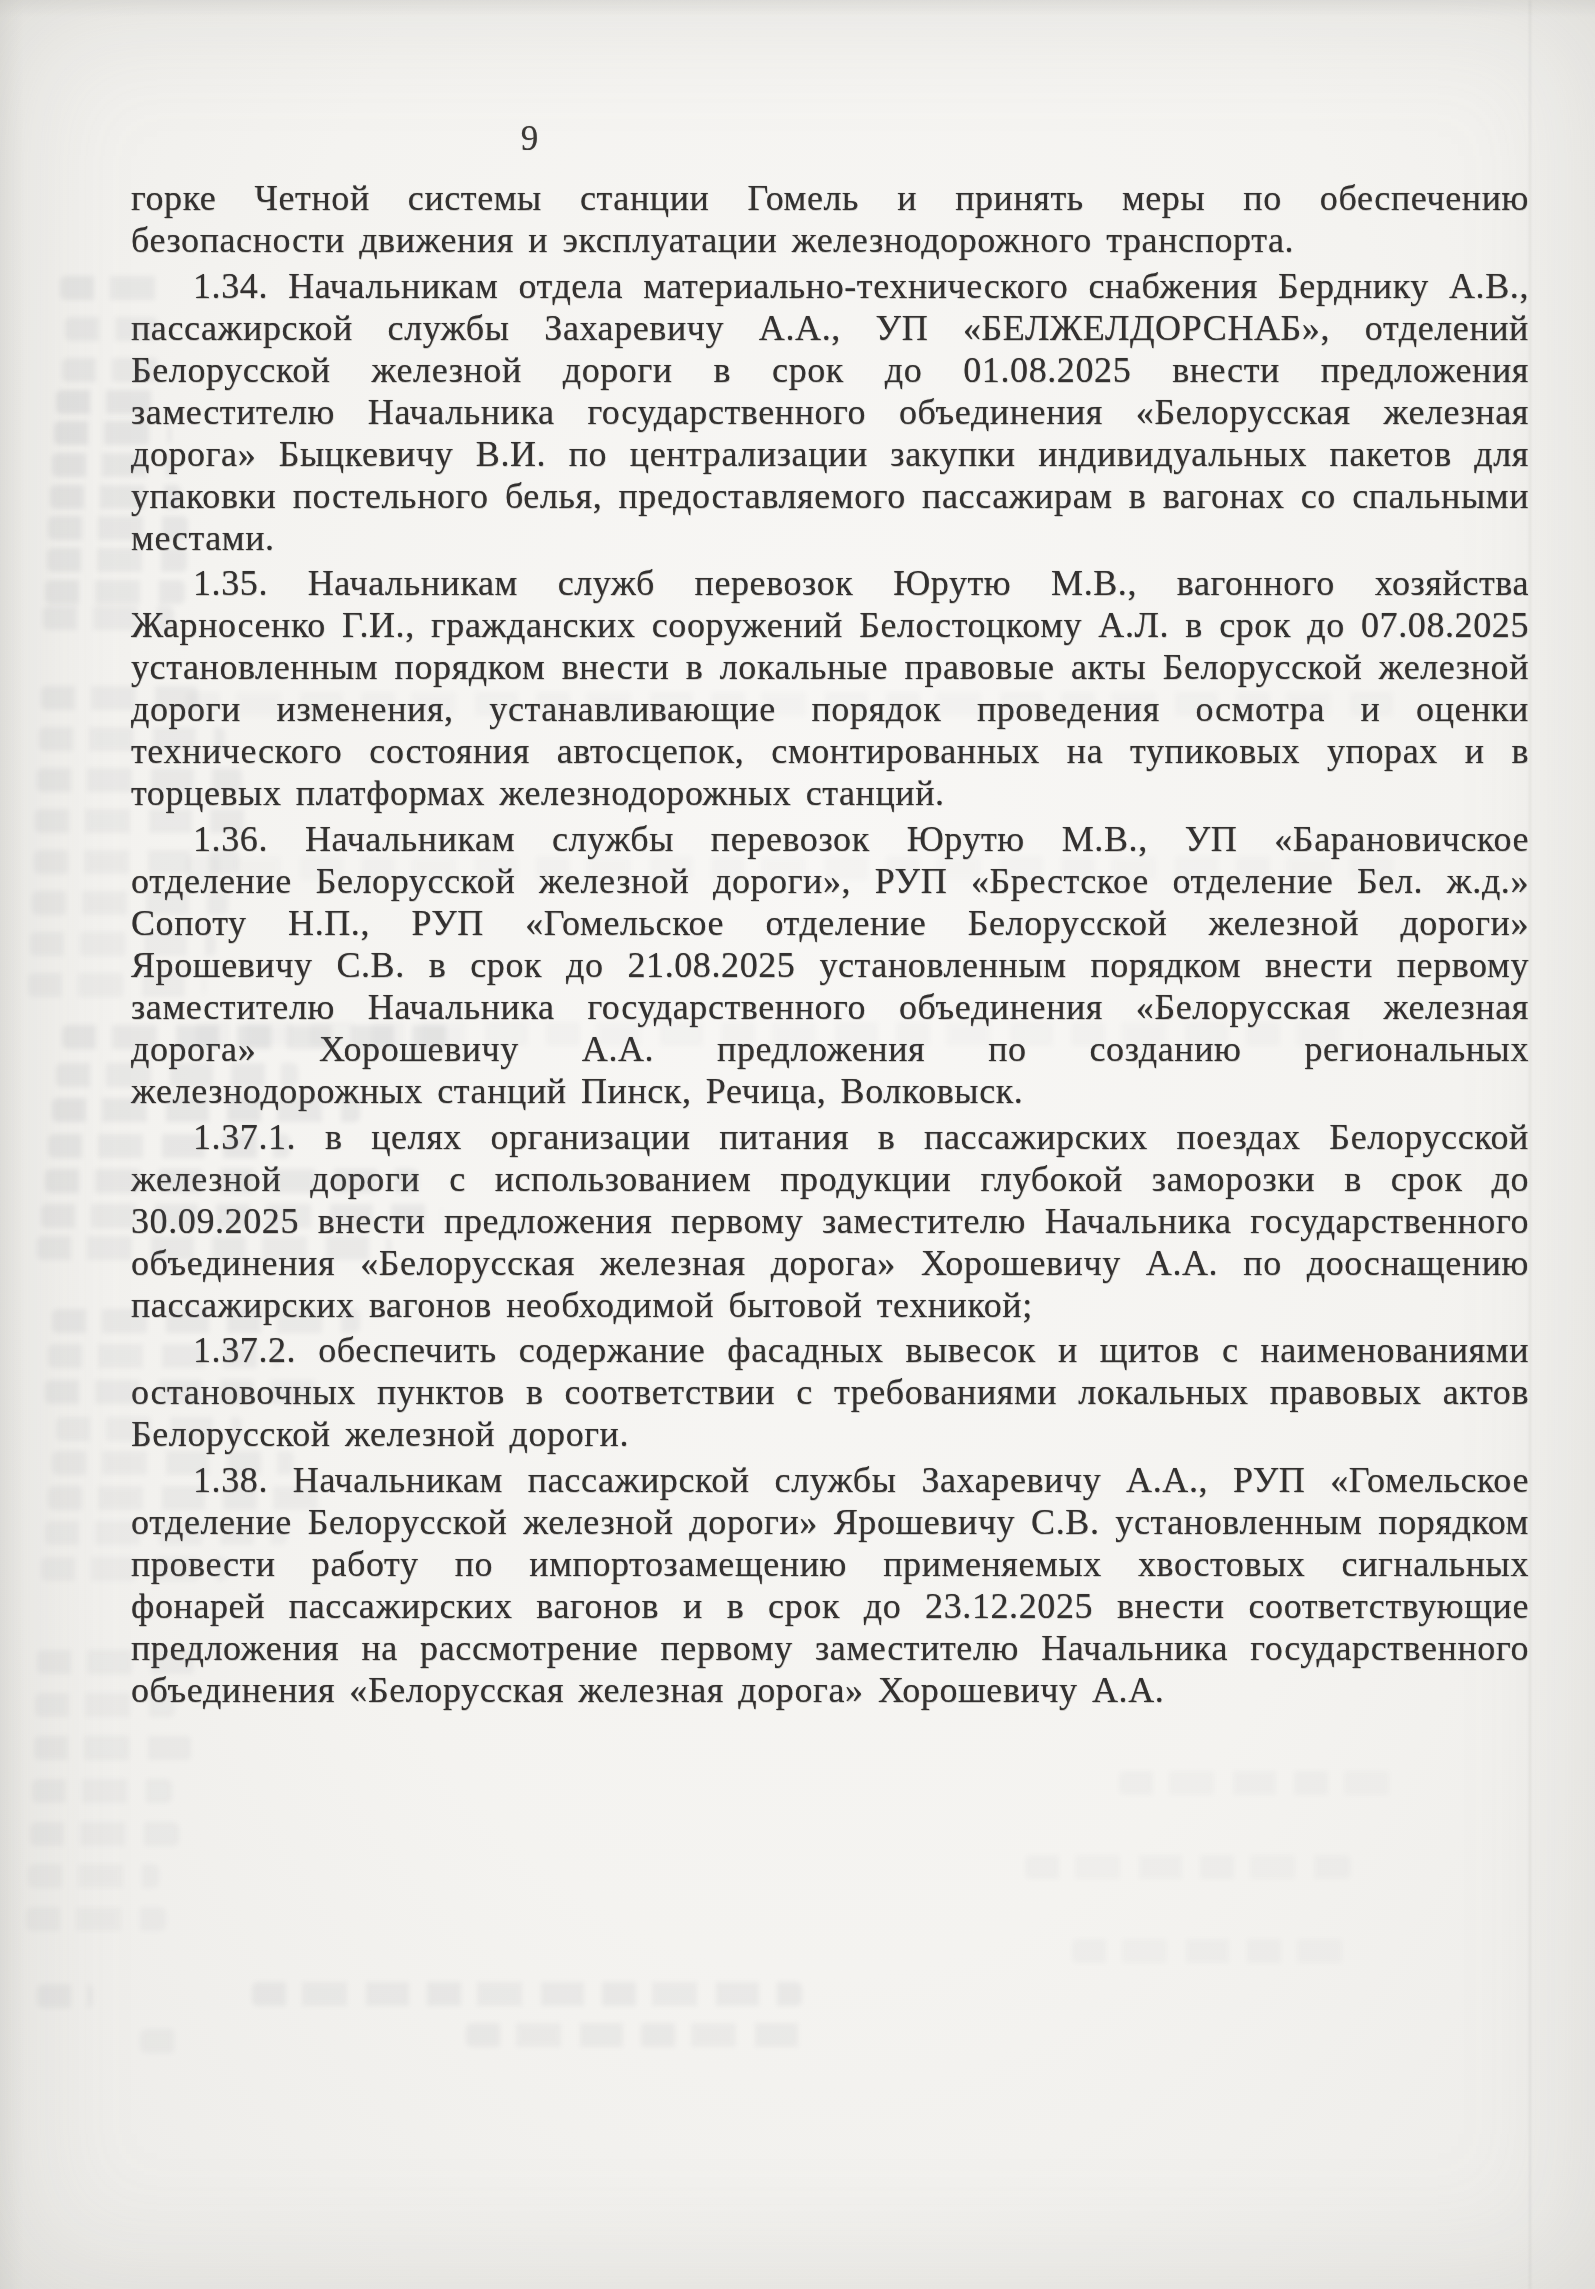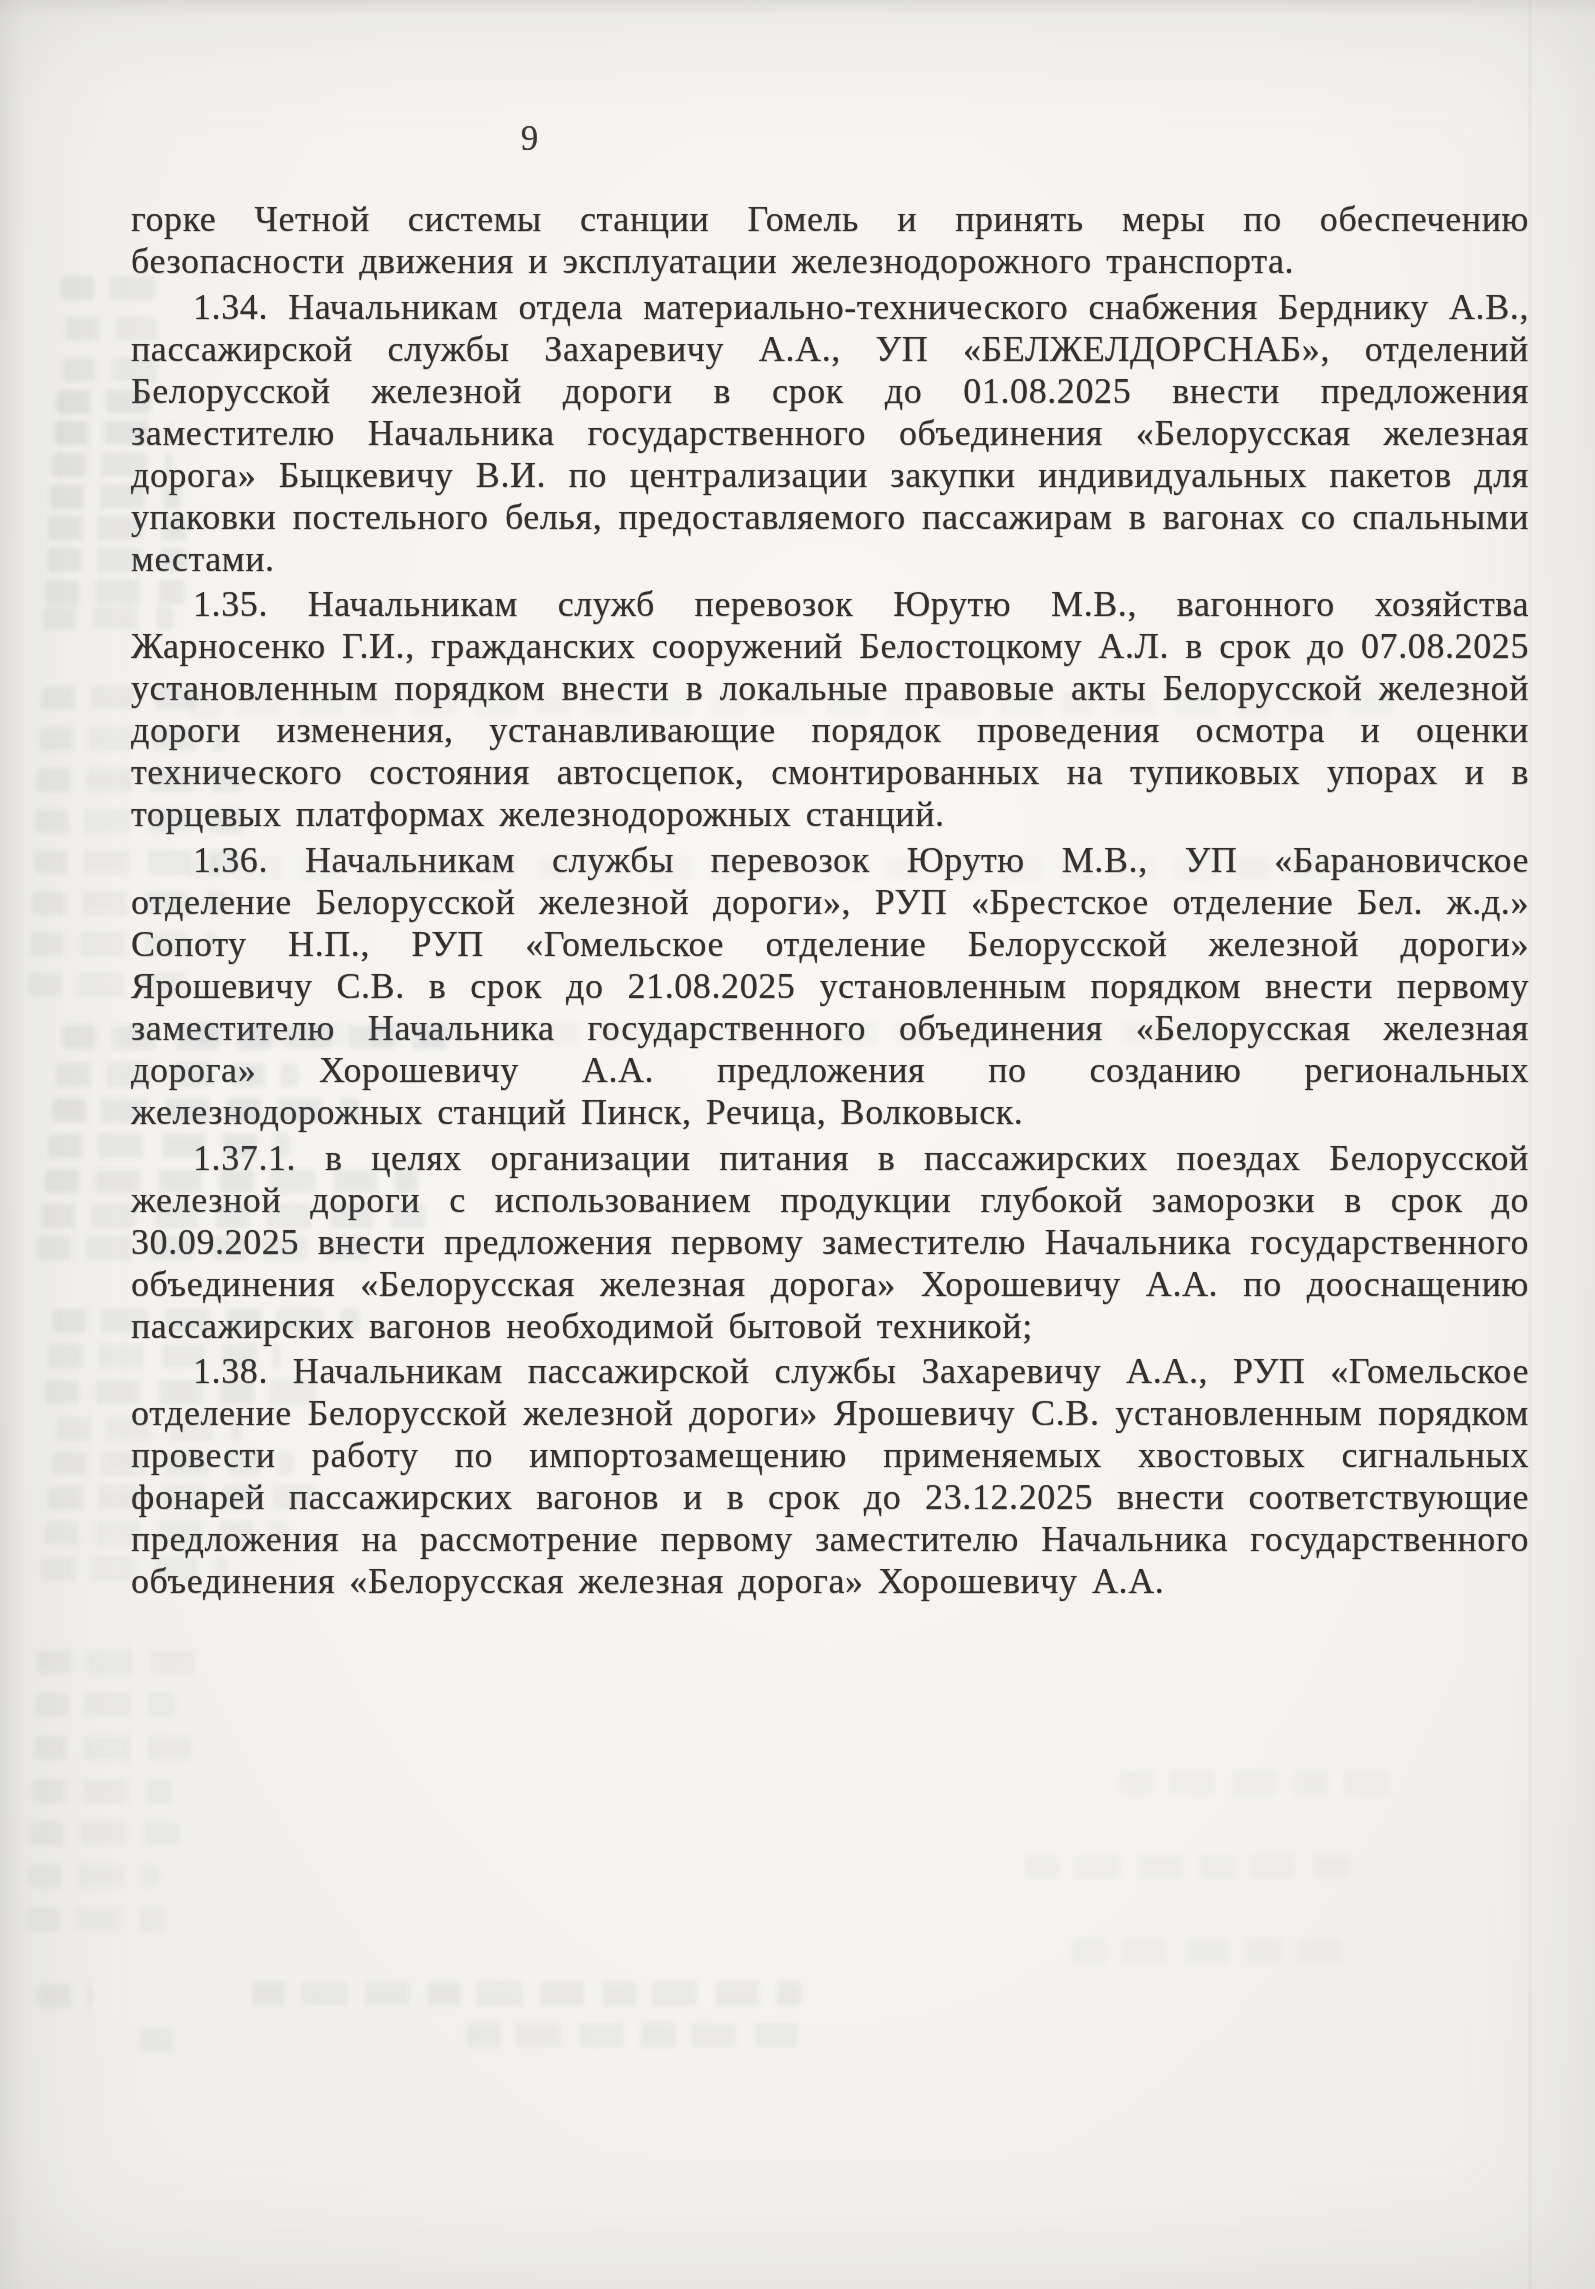--- a/index.html
+++ b/index.html
@@ -39,21 +39,21 @@
     width: 65px;
     text-align: center;
     font-size: 35px;
     color: #3b3936;
     text-shadow: 0 0 0.9px rgba(55, 50, 45, 0.5);
   }
 
   .body-text {
     position: absolute;
     left: 131px;
-    top: 198px;
+    top: 177px;
     width: 1398px;
     font-size: 36px;
     line-height: 42px;
     color: #333130;
     text-align: justify;
     letter-spacing: 0.6px;
     word-spacing: 4.7px;
     text-shadow: 0 0 0.9px rgba(50, 46, 42, 0.55), 0.5px 0.5px 0 rgba(60, 56, 50, 0.18);
     hyphens: none;
   }
@@ -90,20 +90,21 @@
   <div class="fold-line"></div>
 
   <div class="page-number">9</div>
 
   <article class="body-text">
     <p class="para no-indent">горке Четной системы станции Гомель и принять меры по обеспечению безопасности движения и эксплуатации железнодорожного транспорта.</p>
     <p class="para">1.34. Начальникам отдела материально-технического снабжения Берднику А.В., пассажирской службы Захаревичу А.А., УП «БЕЛЖЕЛДОРСНАБ», отделений Белорусской железной дороги в срок до 01.08.2025 внести предложения заместителю Начальника государственного объединения «Белорусская железная дорога» Быцкевичу В.И. по централизации закупки индивидуальных пакетов для упаковки постельного белья, предоставляемого пассажирам в вагонах со спальными местами.</p>
     <p class="para">1.35. Начальникам служб перевозок Юрутю М.В., вагонного хозяйства Жарносенко Г.И., гражданских сооружений Белостоцкому А.Л. в срок до 07.08.2025 установленным порядком внести в локальные правовые акты Белорусской железной дороги изменения, устанавливающие порядок проведения осмотра и оценки технического состояния автосцепок, смонтированных на тупиковых упорах и в торцевых платформах железнодорожных станций.</p>
     <p class="para">1.36. Начальникам службы перевозок Юрутю М.В., УП «Барановичское отделение Белорусской железной дороги», РУП «Брестское отделение Бел. ж.д.» Сопоту Н.П., РУП «Гомельское отделение Белорусской железной дороги» Ярошевичу С.В. в срок до 21.08.2025 установленным порядком внести первому заместителю Начальника государственного объединения «Белорусская железная дорога» Хорошевичу А.А. предложения по созданию региональных железнодорожных станций Пинск, Речица, Волковыск.</p>
     <p class="para">1.37.1. в целях организации питания в пассажирских поездах Белорусской железной дороги с использованием продукции глубокой заморозки в срок до 30.09.2025 внести предложения первому заместителю Начальника государственного объединения «Белорусская железная дорога» Хорошевичу А.А. по дооснащению пассажирских вагонов необходимой бытовой техникой;</p>
+    <p class="para">1.37.2. обеспечить содержание фасадных вывесок и щитов с наименованиями остановочных пунктов в соответствии с требованиями локальных правовых актов Белорусской железной дороги.</p>
     <p class="para">1.38. Начальникам пассажирской службы Захаревичу А.А., РУП «Гомельское отделение Белорусской железной дороги» Ярошевичу С.В. установленным порядком провести работу по импортозамещению применяемых хвостовых сигнальных фонарей пассажирских вагонов и в срок до 23.12.2025 внести соответствующие предложения на рассмотрение первому заместителю Начальника государственного объединения «Белорусская железная дорога» Хорошевичу А.А.</p>
   </article>
 
 <div class="bleed" style="left: 60px; top: 276px; width: 112px; opacity: 0.16;"></div>
     <div class="bleed" style="left: 65px; top: 317px; width: 93px; opacity: 0.14;"></div>
     <div class="bleed" style="left: 62px; top: 358px; width: 103px; opacity: 0.15;"></div>
     <div class="bleed" style="left: 56px; top: 390px; width: 112px; opacity: 0.2;"></div>
     <div class="bleed" style="left: 54px; top: 421px; width: 117px; opacity: 0.2;"></div>
     <div class="bleed" style="left: 52px; top: 453px; width: 121px; opacity: 0.18;"></div>
     <div class="bleed" style="left: 50px; top: 485px; width: 131px; opacity: 0.18;"></div>

